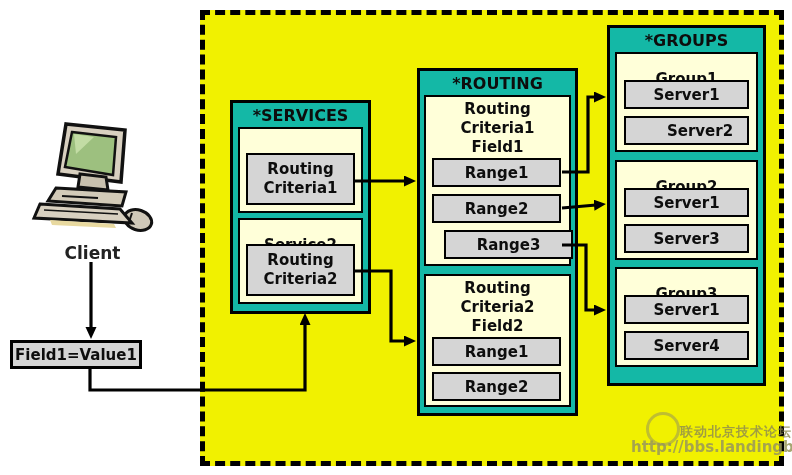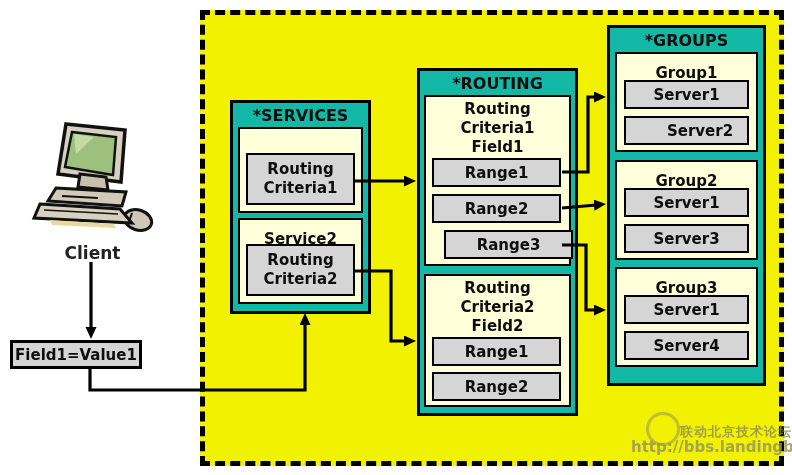--- a/index.html
+++ b/index.html
@@ -6,21 +6,21 @@
   .canvas{position:relative;width:792px;height:475px;background:#ffffff;
           font-family:"DejaVu Sans","Liberation Sans",sans-serif;overflow:hidden;}
   .abs{position:absolute;box-sizing:border-box;}
   .domain{left:200px;top:10px;width:584px;height:456px;background:#f1f100;
           border:5px dashed #000;}
   
   .panel{background:#14b8a6;border:3px solid #000;}
   .panel-header{position:absolute;left:0;right:0;top:3px;text-align:center;
                 font-weight:bold;font-size:16px;color:#0d0d0d;}
   .cream{background:#ffffd9;border:2px solid #000;}
-  .cream .subtitle{position:absolute;left:0;right:0;top:10px;text-align:center;
+  .cream .subtitle{position:absolute;left:0;right:0;top:16px;text-align:center;
                    font-weight:bold;font-size:15px;color:#0d0d0d;}
   .graybox{background:#d5d5d5;border:2px solid #000;text-align:center;
            font-weight:bold;font-size:15px;color:#0d0d0d;
            display:flex;align-items:center;justify-content:center;}
   .ml{white-space:pre-line;line-height:1.25;}
   .titleml{position:absolute;left:0;right:0;top:3px;text-align:center;
            font-weight:bold;font-size:15px;color:#0d0d0d;}
   
   .client-label{left:35px;top:243px;width:115px;text-align:center;
                 font-weight:bold;font-size:17px;color:#222;}

